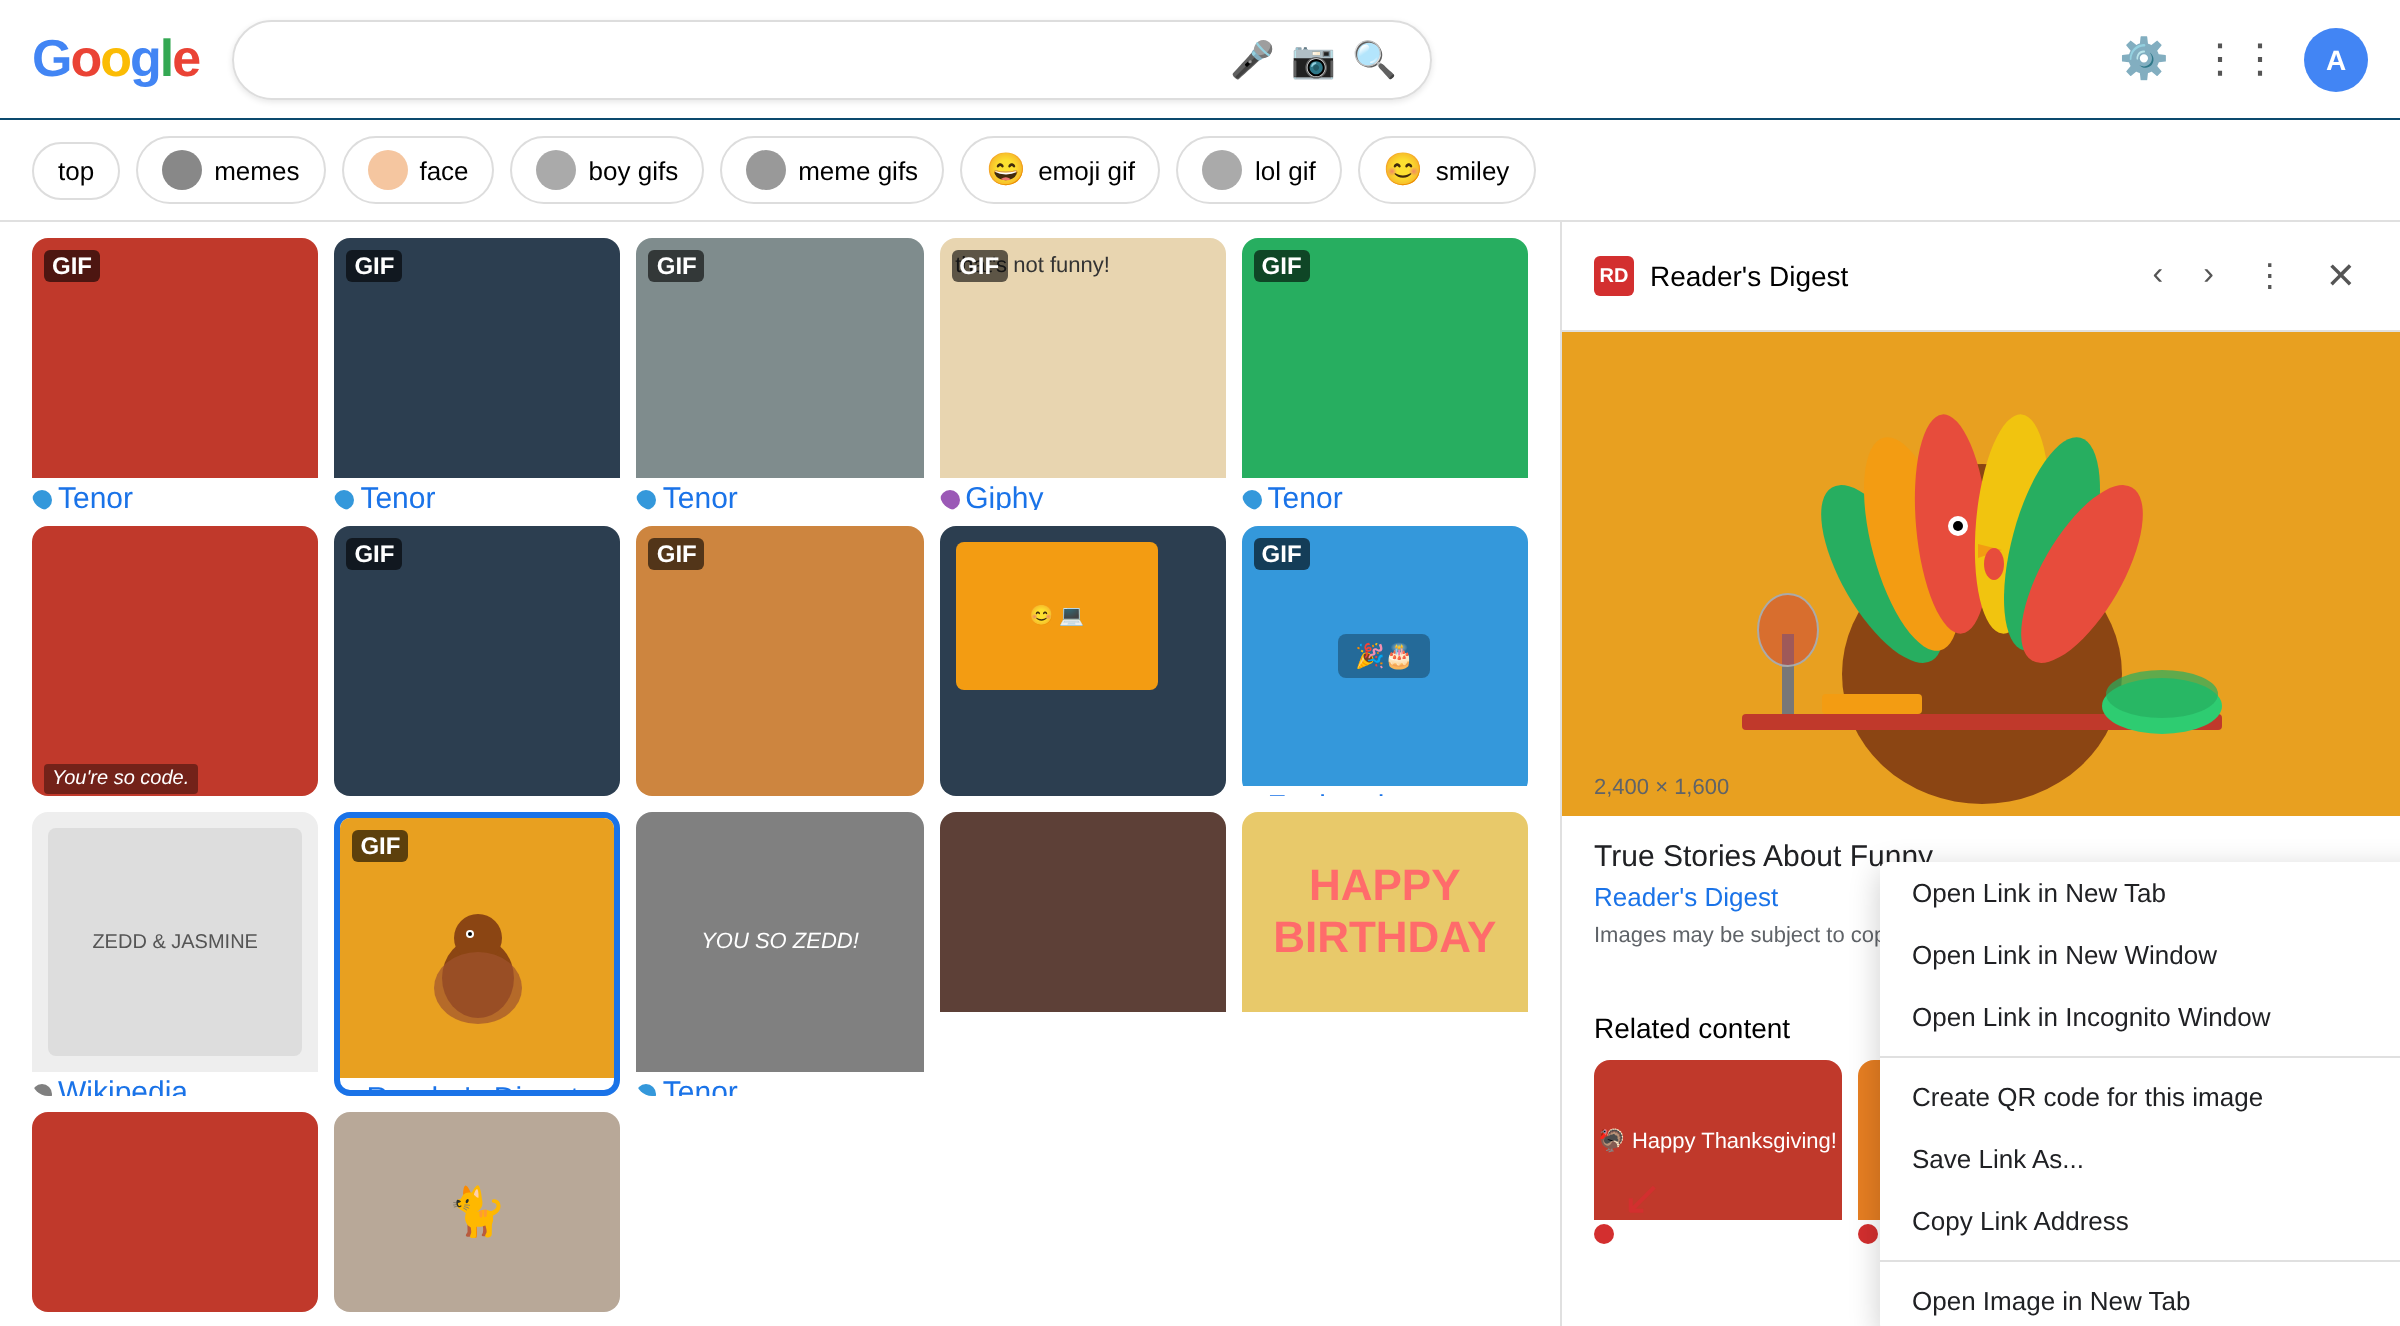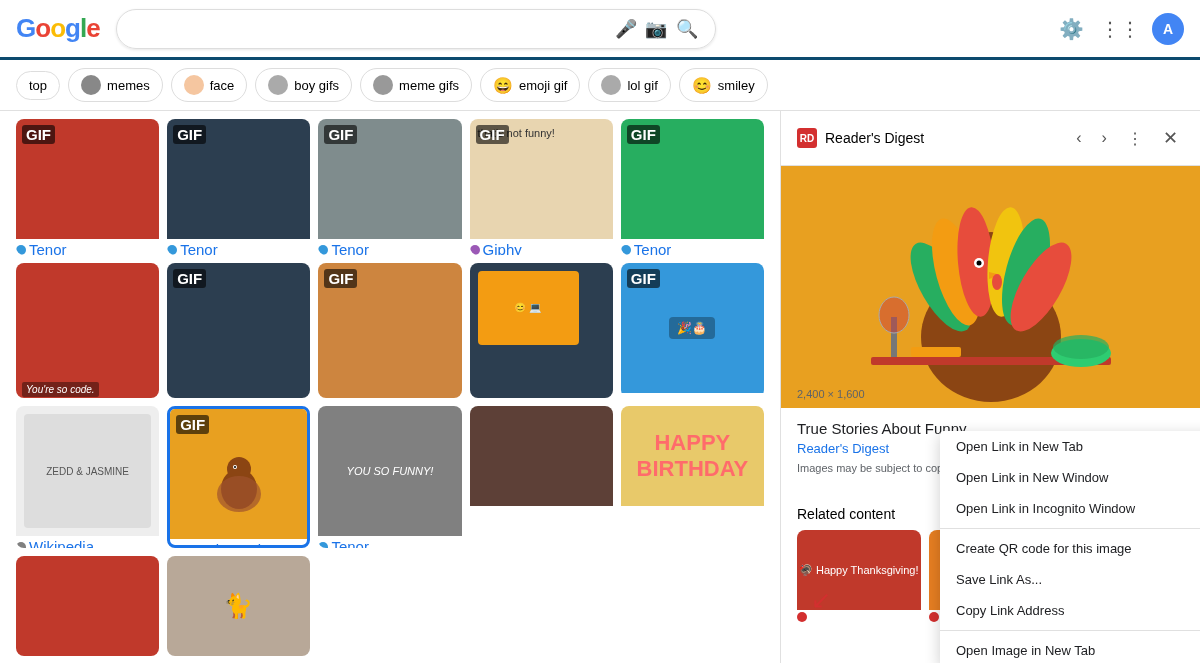--- a/index.html
+++ b/index.html
@@ -1,19 +1,19 @@
 <!DOCTYPE html>
 <html><head>
   <meta charset="utf-8">
   <style>
     * { box-sizing: border-box; margin: 0; padding: 0; }
     body { font-family: Arial, sans-serif; background: #fff; width: 1200px; height: 663px; overflow: hidden; position: relative; }
 
     
-    .header { display: flex; align-items: center; padding: 8px 16px; gap: 16px; border-bottom: 3px solid #0c4a6e; height: 60px; }
+    .header { display: flex; align-items: center; padding: 8px 16px; gap: 16px; border-bottom: 1px solid #0c4a6e; height: 60px; }
     .google-logo { font-size: 26px; font-weight: bold; letter-spacing: -1px; cursor: pointer; }
     .logo-g { color: #4285F4; }
     .logo-o1 { color: #EA4335; }
     .logo-o2 { color: #FBBC05; }
     .logo-g2 { color: #4285F4; }
     .logo-l { color: #34A853; }
     .logo-e { color: #EA4335; }
 
     .search-bar { display: flex; align-items: center; border: 1px solid #ddd; border-radius: 24px; padding: 8px 16px; flex: 1; max-width: 600px; gap: 8px; box-shadow: 0 1px 3px rgba(0,0,0,0.1); }
     .search-input { border: none; outline: none; font-size: 16px; flex: 1; }
@@ -29,21 +29,21 @@
 
     
     .main { display: flex; height: calc(663px - 60px - 50px); overflow: hidden; }
 
     
     .image-grid { flex: 1; overflow-y: auto; padding: 8px 16px; display: grid; grid-template-columns: repeat(5, 1fr); gap: 8px; align-content: start; }
 
     
     .img-tile { position: relative; cursor: pointer; border-radius: 8px; overflow: hidden; }
     .img-bg { width: 100%; height: 120px; object-fit: cover; background: #e0e0e0; display: flex; align-items: center; justify-content: center; }
-    .gif-badge { position: absolute; top: 6px; left: 6px; background: rgba(0,0,0,0.6); color: white; font-size: 15px; padding: 1px 4px; border-radius: 3px; font-weight: bold; }
+    .gif-badge { position: absolute; top: 6px; left: 6px; background: rgba(0,0,0,0.6); color: white; font-size: 12px; padding: 1px 4px; border-radius: 3px; font-weight: bold; }
     .img-source { font-size: 15px; color: #1a73e8; margin-top: 2px; display: flex; align-items: center; gap: 3px; }
     .img-title { font-size: 12px; color: #202124; margin-top: 1px; overflow: hidden; text-overflow: ellipsis; white-space: nowrap; }
     .selected-tile { border: 3px solid #1a73e8; }
 
     
     .c1 { background: #c0392b; }
 
     
     .side-panel { width: 420px; background: #fff; border-left: 1px solid #e0e0e0; display: flex; flex-direction: column; position: relative; flex-shrink: 0; }
     .panel-header { display: flex; align-items: center; padding: 12px 16px; border-bottom: 1px solid #e0e0e0; gap: 8px; }
@@ -222,21 +222,21 @@
           <ellipse cx="40" cy="60" rx="22" ry="18" fill="#A0522D" opacity="0.7"></ellipse>
           <circle cx="36" cy="33" r="2" fill="white"></circle>
           <circle cx="36" cy="33" r="1" fill="black"></circle>
         </svg>
       </div>
       <div class="gif-badge">GIF</div>
       <div class="img-source"><span class="source-dot red-dot"></span> Reader's Digest</div>
 
     </div>
     <div class="img-tile">
-      <div class="img-bg" style="height:130px; background:#808080; color:white; align-items:center; justify-content:center; font-size:11px; font-style:italic;">YOU SO FUNNY!</div>
+      <div class="img-bg" style="height:130px; background:#808080; color:white; align-items:center; justify-content:center; font-size:11px; font-style:italic;">YOU SO ZEDD!</div>
       <div class="img-source"><span class="source-dot tenor-dot"></span> Tenor</div>
 
     </div>
 
     <div class="img-tile">
       <div class="img-bg" style="height:100px; background:#5d4037;"></div>
     </div>
     <div class="img-tile">
       <div class="img-bg" style="height:100px; background:#e8c96a; color:#c0392b; font-weight:bold; font-size:14px; align-items:center; justify-content:center; flex-direction:column;">
         <span style="color:#ff6b6b; font-size:22px; font-weight:900;">HAPPY</span>

